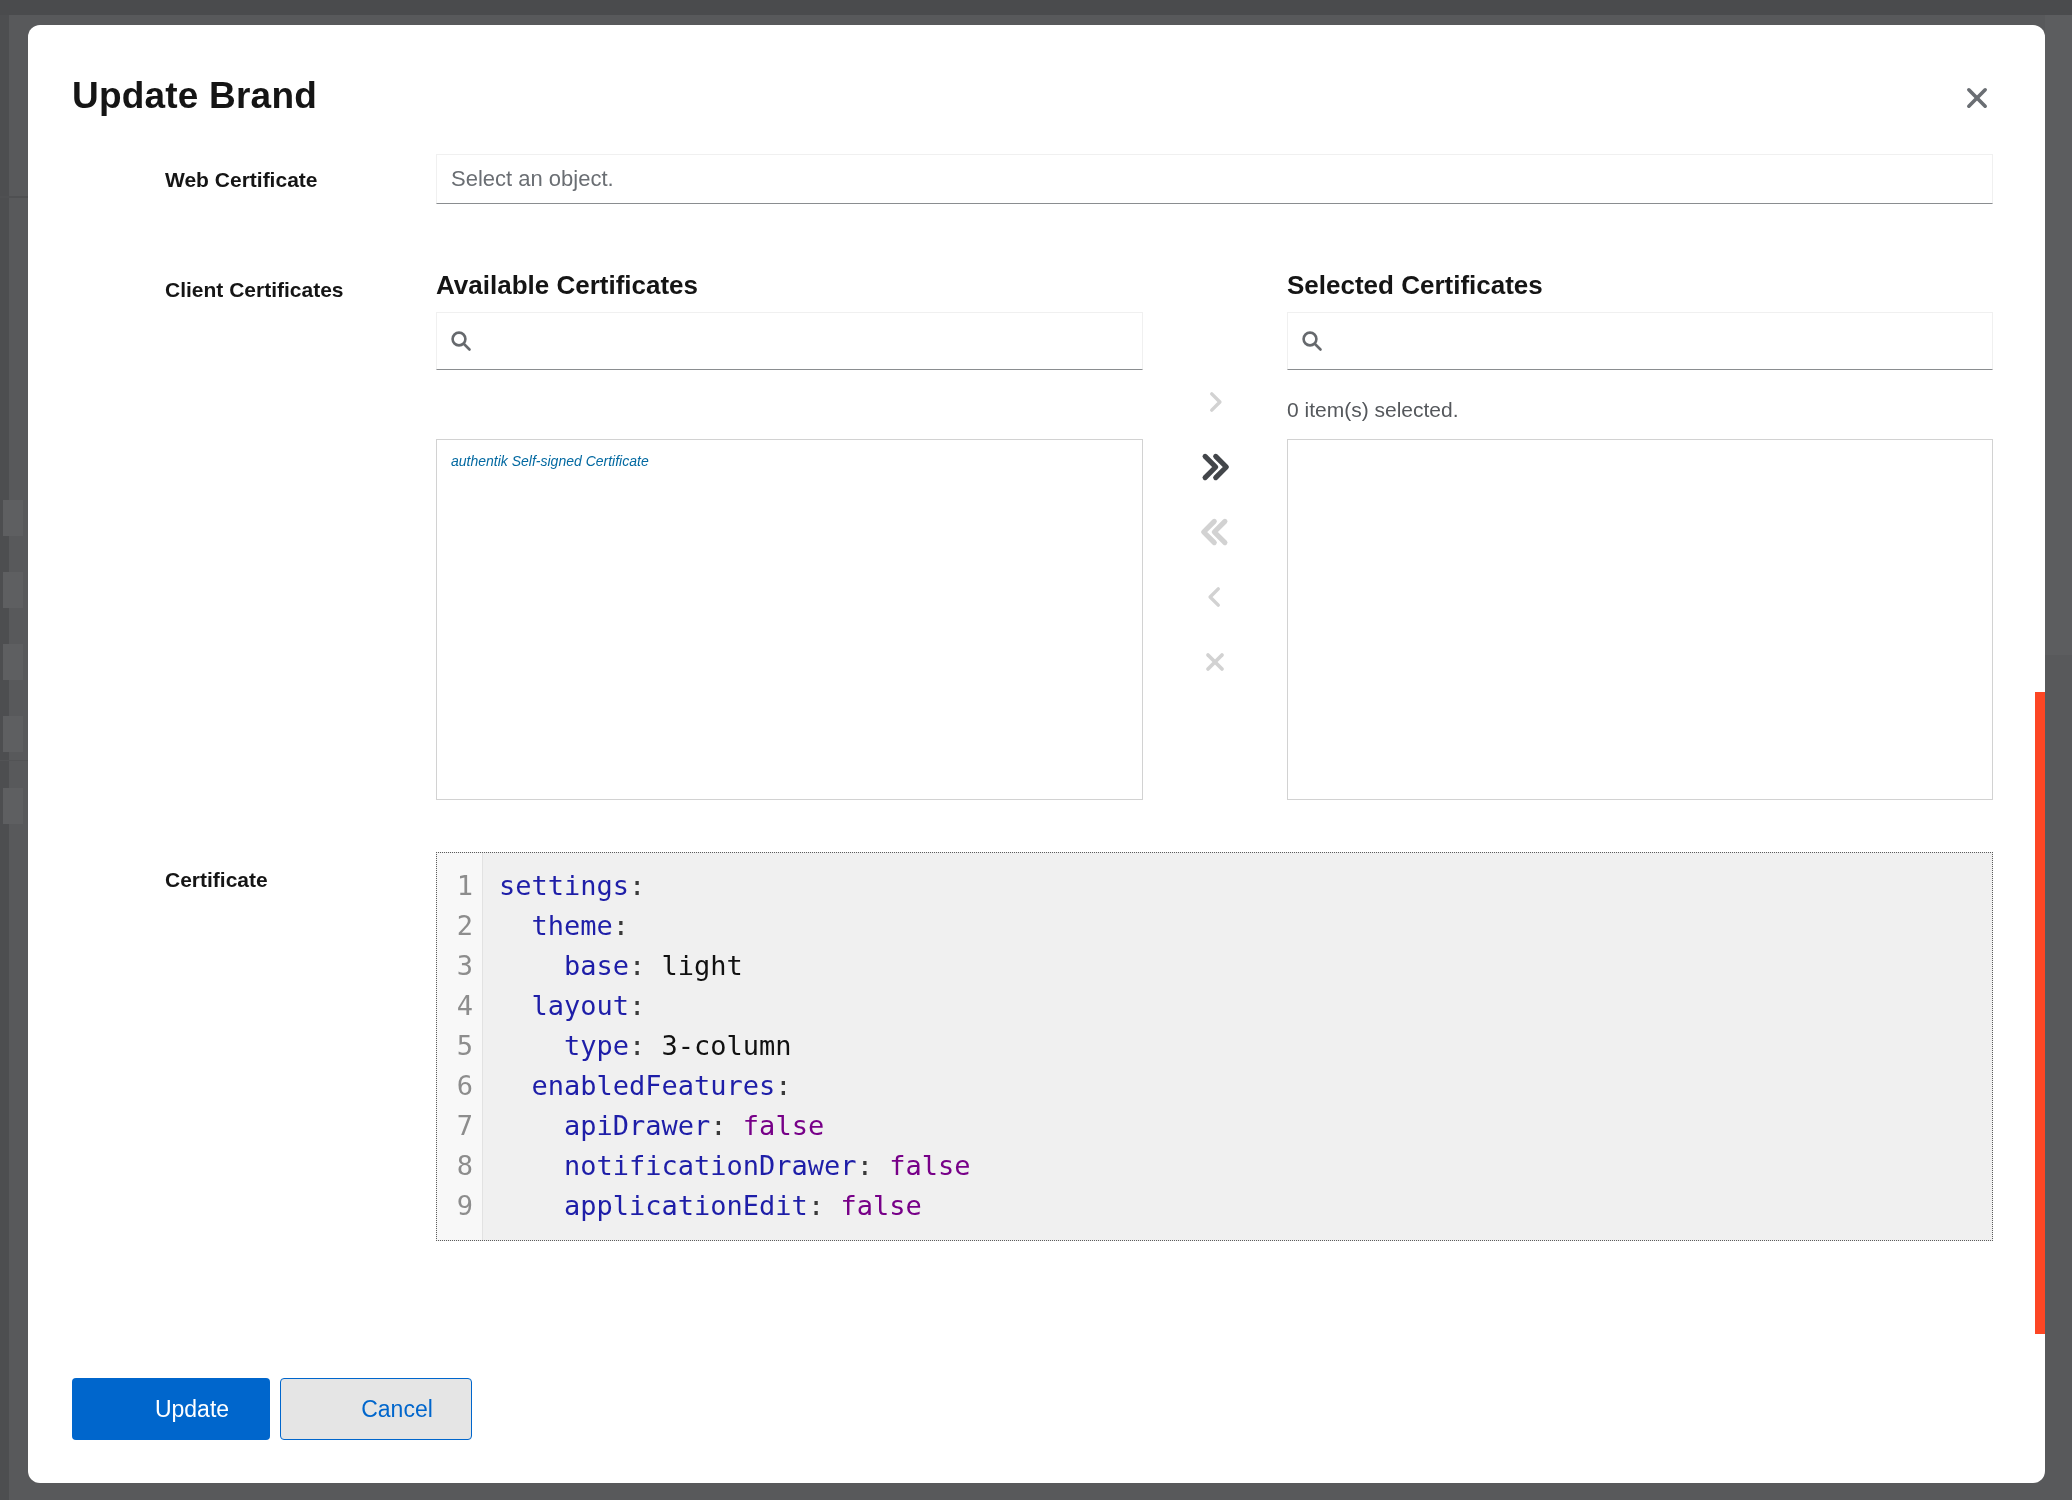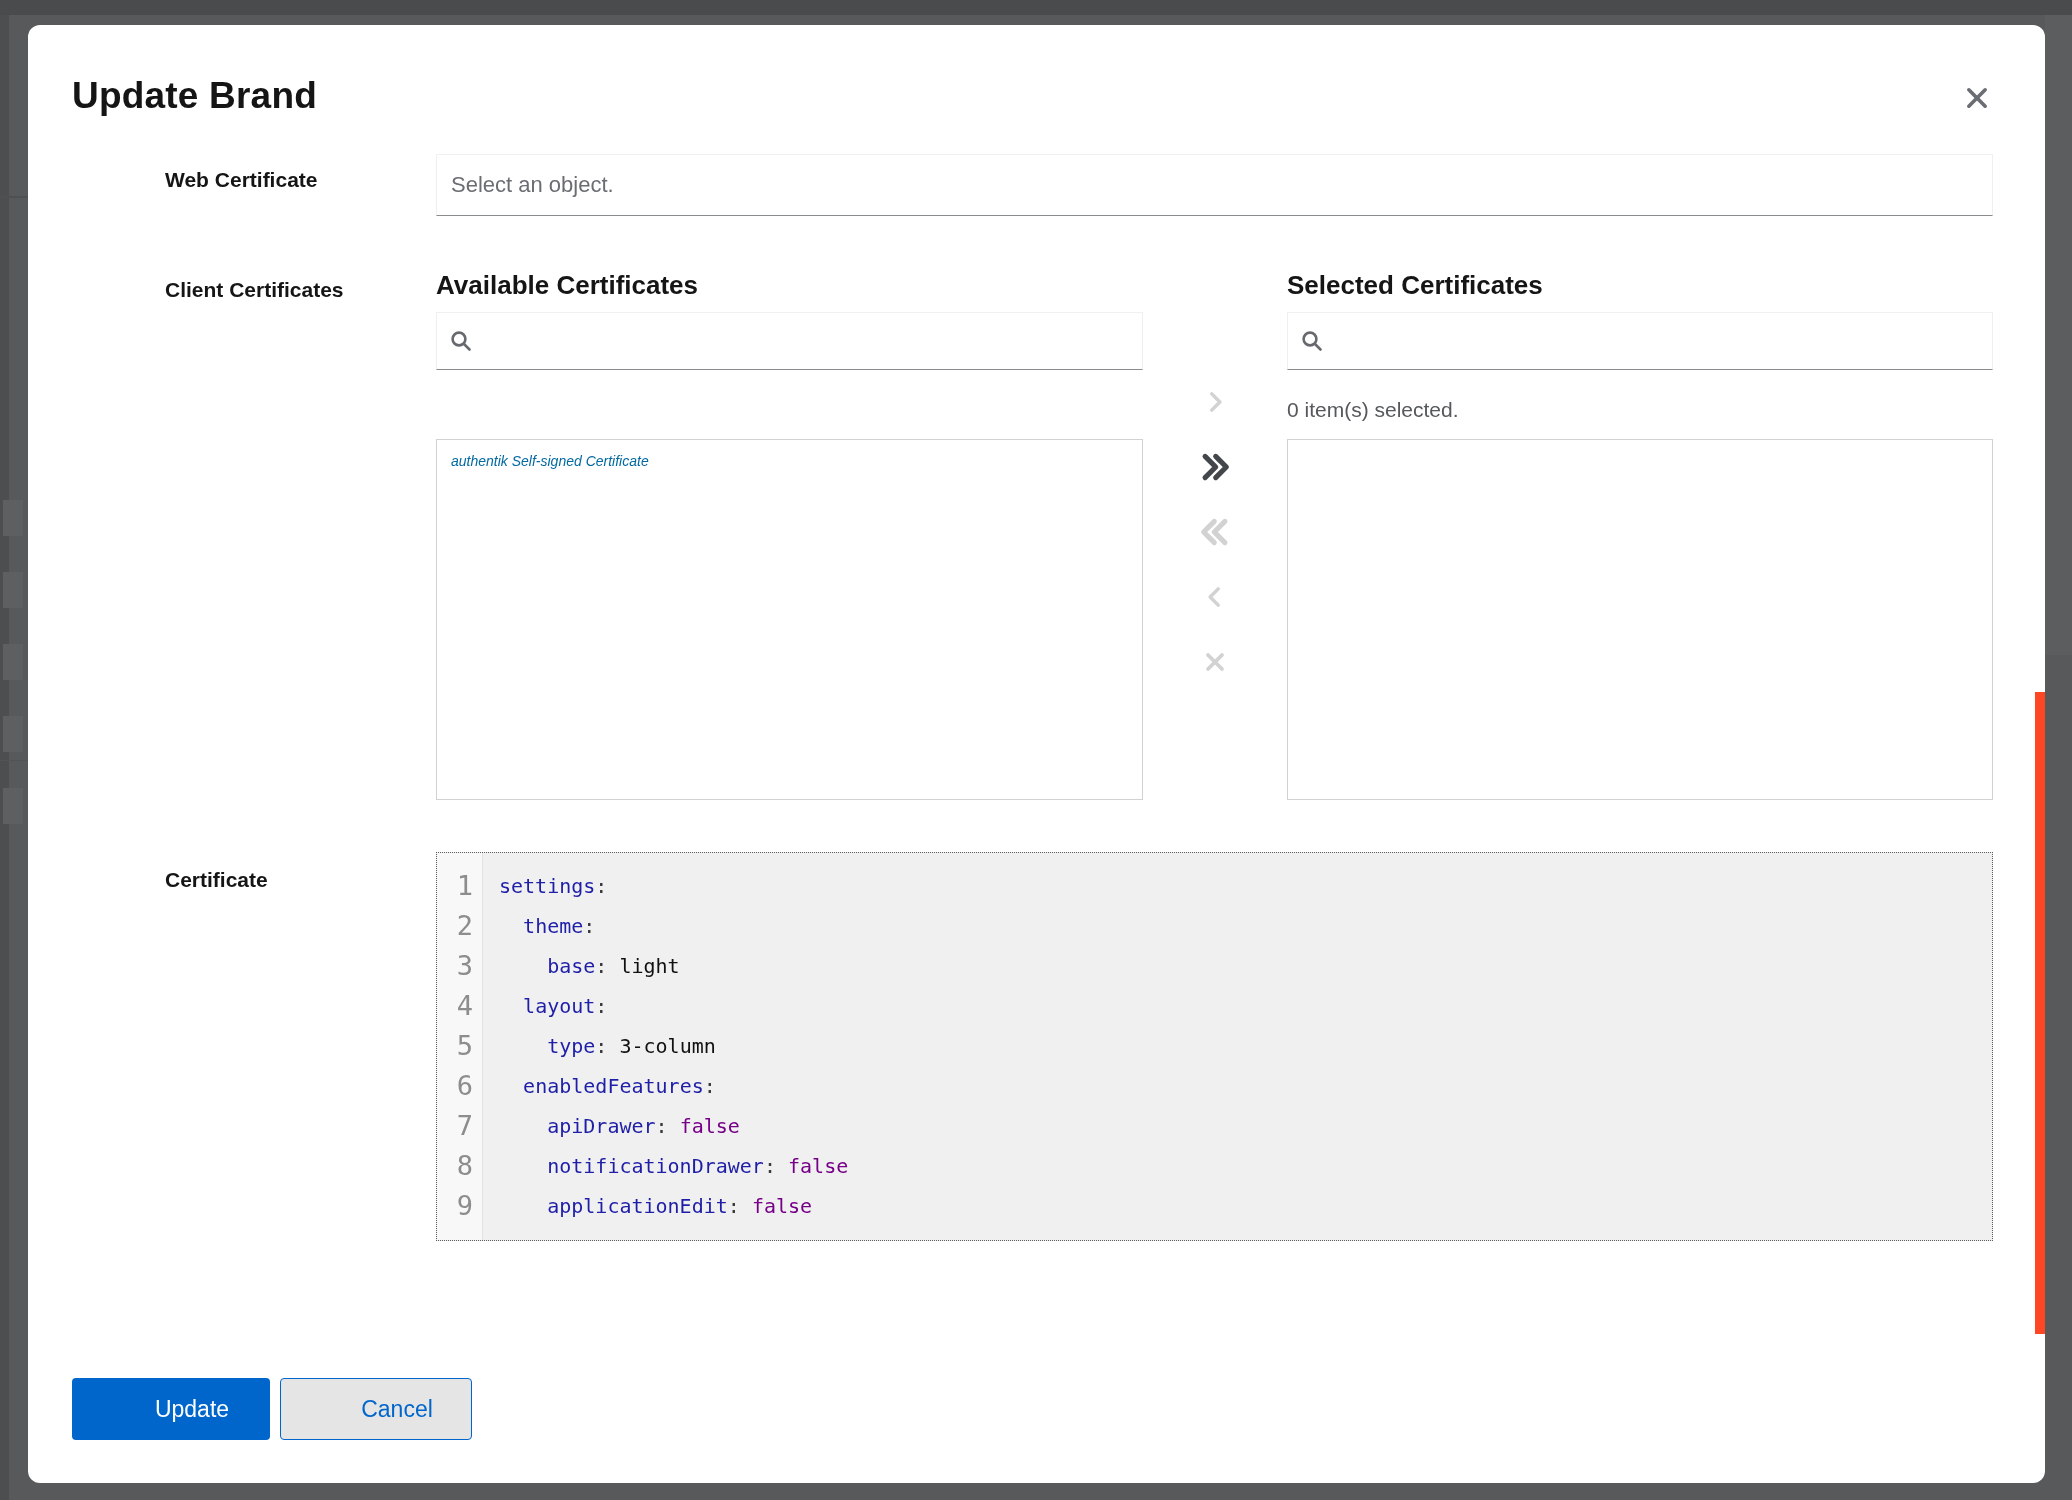--- a/index.html
+++ b/index.html
@@ -22,21 +22,21 @@
   .modal-title{position:absolute;left:44px;top:50px;margin:0;font-size:37px;font-weight:700;color:#151515;letter-spacing:.2px;}
   .close-btn{position:absolute;left:1920px;top:44px;width:58px;height:58px;background:none;border:none;display:flex;align-items:center;justify-content:center;cursor:pointer;color:#6a6e73;padding:0;}
 
   .form-label{position:absolute;left:137px;width:260px;font-size:21px;font-weight:700;color:#151515;}
   .lbl-webcert{top:143px;}
   .lbl-clientcerts{top:253px;}
   .lbl-attributes{top:843px;}
 
   .pf-input{box-sizing:border-box;background:#fff;border:1px solid #f0f0f0;border-bottom:1px solid #8a8d90;font-family:"Liberation Sans","DejaVu Sans",sans-serif;font-size:22px;color:#151515;outline:none;}
   .pf-input::placeholder{color:#6a6e73;opacity:1;}
-  .webcert-input{position:absolute;left:408px;top:129px;width:1557px;height:62px;padding:0 14px;}
+  .webcert-input{position:absolute;left:408px;top:129px;width:1557px;height:50px;padding:0 14px;}
 
   .dl-heading{position:absolute;top:245px;margin:0;font-size:26px;font-weight:700;color:#151515;}
   .dl-heading.available{left:408px;}
   .dl-heading.selected{left:1259px;}
 
   .searchbox{position:absolute;top:287px;height:58px;box-sizing:border-box;background:#fff;border:1px solid #f0f0f0;border-bottom:1px solid #8a8d90;display:flex;align-items:center;padding:0 12px;}
   .searchbox.available{left:408px;width:707px;}
   .searchbox.selected{left:1259px;width:706px;}
   .searchbox input{border:none;outline:none;flex:1;height:100%;font-size:22px;color:#151515;background:transparent;margin-left:10px;font-family:"Liberation Sans","DejaVu Sans",sans-serif;}
 
@@ -48,21 +48,21 @@
   .list-item{padding:13px 14px;font-size:14px;color:#0369a1;cursor:pointer;font-style:italic;}
 
   .xfer-btn{position:absolute;left:1165px;width:44px;height:44px;background:none;border:none;display:flex;align-items:center;justify-content:center;padding:0;}
   .xfer-btn.enabled{color:#43464a;cursor:pointer;}
   .xfer-btn.disabled{color:#d2d2d2;cursor:default;}
 
   .code-editor{position:absolute;left:408px;top:827px;width:1557px;height:389px;box-sizing:border-box;background:#f0f0f0;border:1px dotted #5c5c5c;display:flex;cursor:text;}
   .code-gutter{width:46px;background:#f8f8f8;border-right:1px solid #e2e2e2;padding-top:13px;box-sizing:border-box;}
   .gutter-num{font-family:"DejaVu Sans Mono","Liberation Mono",monospace;font-size:27px;line-height:40px;color:#8d8d8d;text-align:right;padding-right:9px;}
   .code-area{flex:1;padding:13px 0 0 16px;overflow:hidden;}
-  .code-line{font-family:"DejaVu Sans Mono","Liberation Mono",monospace;font-size:20px;line-height:40px;white-space:pre;color:#111111;}
+  .code-line{font-family:"DejaVu Sans Mono","Liberation Mono",monospace;font-size:27px;line-height:40px;white-space:pre;color:#111111;}
   .tok-key{color:var(--code-key,#1e1ea8);}
   .tok-punct{color:#3a3a3a;}
   .tok-bool{color:var(--code-bool,#770088);}
   .tok-plain{color:#111111;}
 
   .help-text{position:absolute;left:408px;top:1233px;width:1560px;margin:0;font-size:21px;color:#151515;}
 
   .btn{position:absolute;top:1353px;height:62px;box-sizing:border-box;border-radius:4px;font-size:23px;font-family:"Liberation Sans","DejaVu Sans",sans-serif;cursor:pointer;padding-left:48px;}
   .btn-update{left:44px;width:198px;background:var(--primary,#0066cc);color:#ffffff;border:none;}
   .btn-cancel{left:252px;width:192px;background:#e5e5e5;color:var(--primary,#0066cc);border:1px solid var(--primary,#0066cc);}

